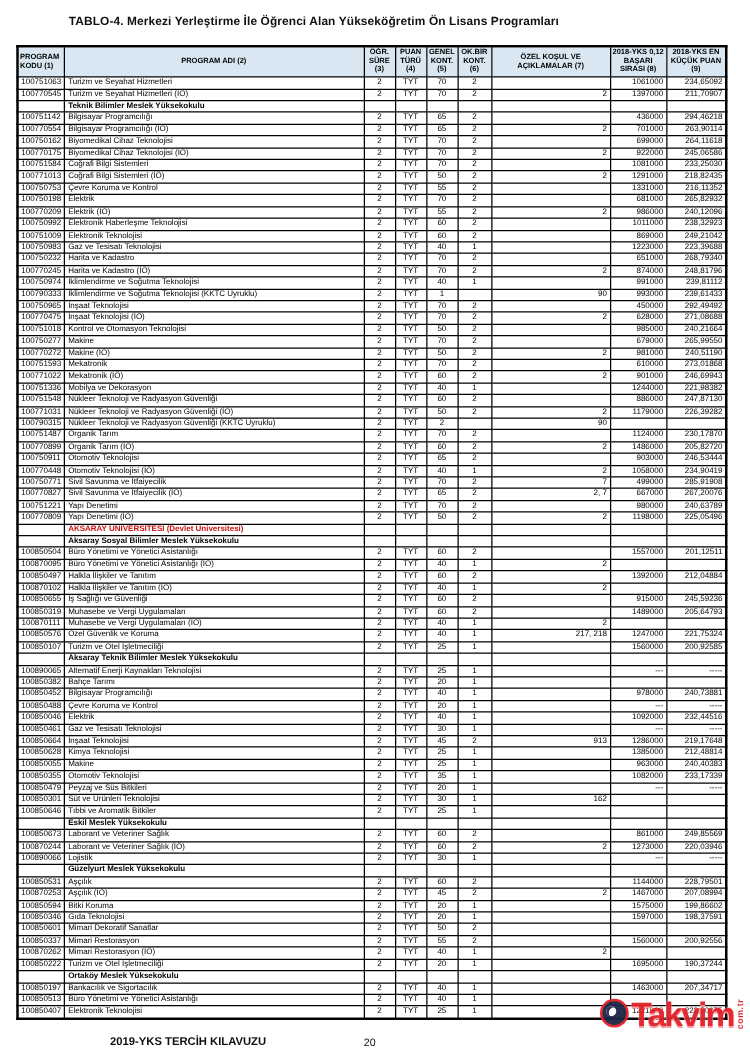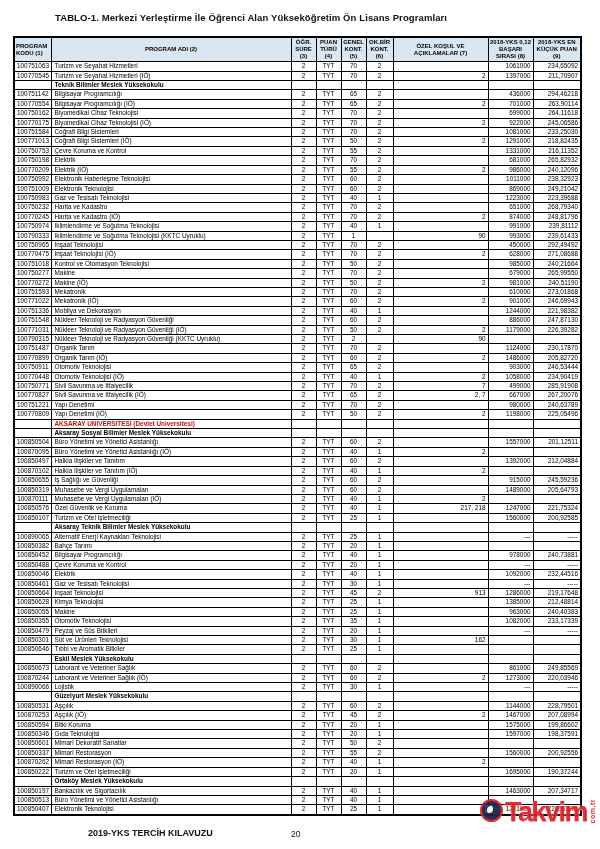--- a/index.html
+++ b/index.html
@@ -63,21 +63,21 @@
     line-height:1;
   }
   .takvim-domain {
     writing-mode:vertical-rl; transform:rotate(180deg);
     font-size:7px; font-weight:bold; color:#e32028; letter-spacing:.5px;
   }
 </style>
 </head>
 <body>
 
-<div class="page-title">TABLO-1. Merkezi Yerleştirme İle Öğrenci Alan Yükseköğretim Ön Lisans Programları</div>
+<div class="page-title">TABLO-4. Merkezi Yerleştirme İle Öğrenci Alan Yükseköğretim Ön Lisans Programları</div>
 
 <table class="program-table">
   <colgroup>
     <col style="width:37px">
       <col style="width:240px">
       <col style="width:25px">
     <col style="width:25px">
       <col style="width:25px">
       <col style="width:27px">
     <col style="width:95px">

